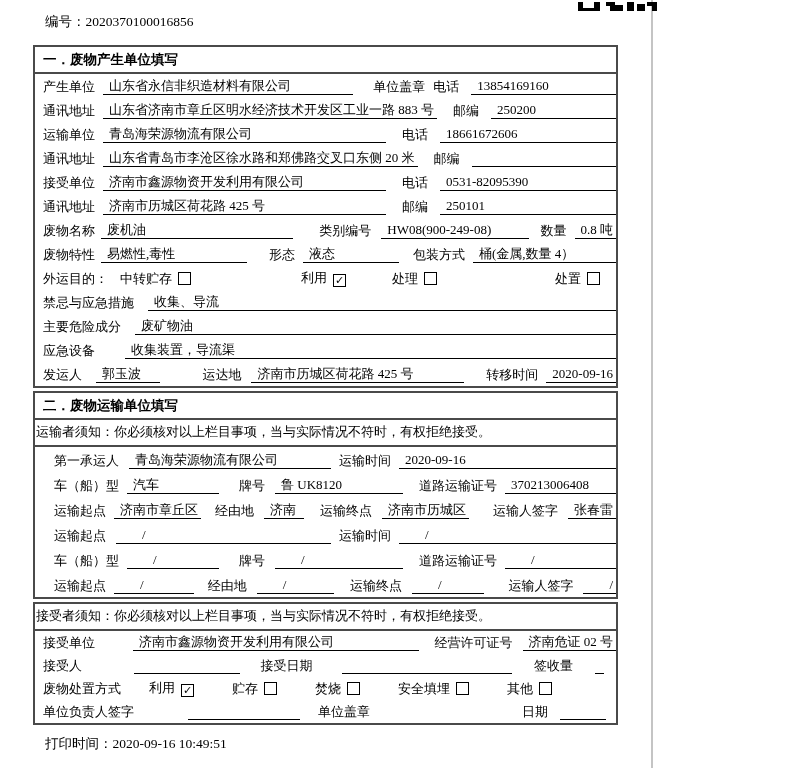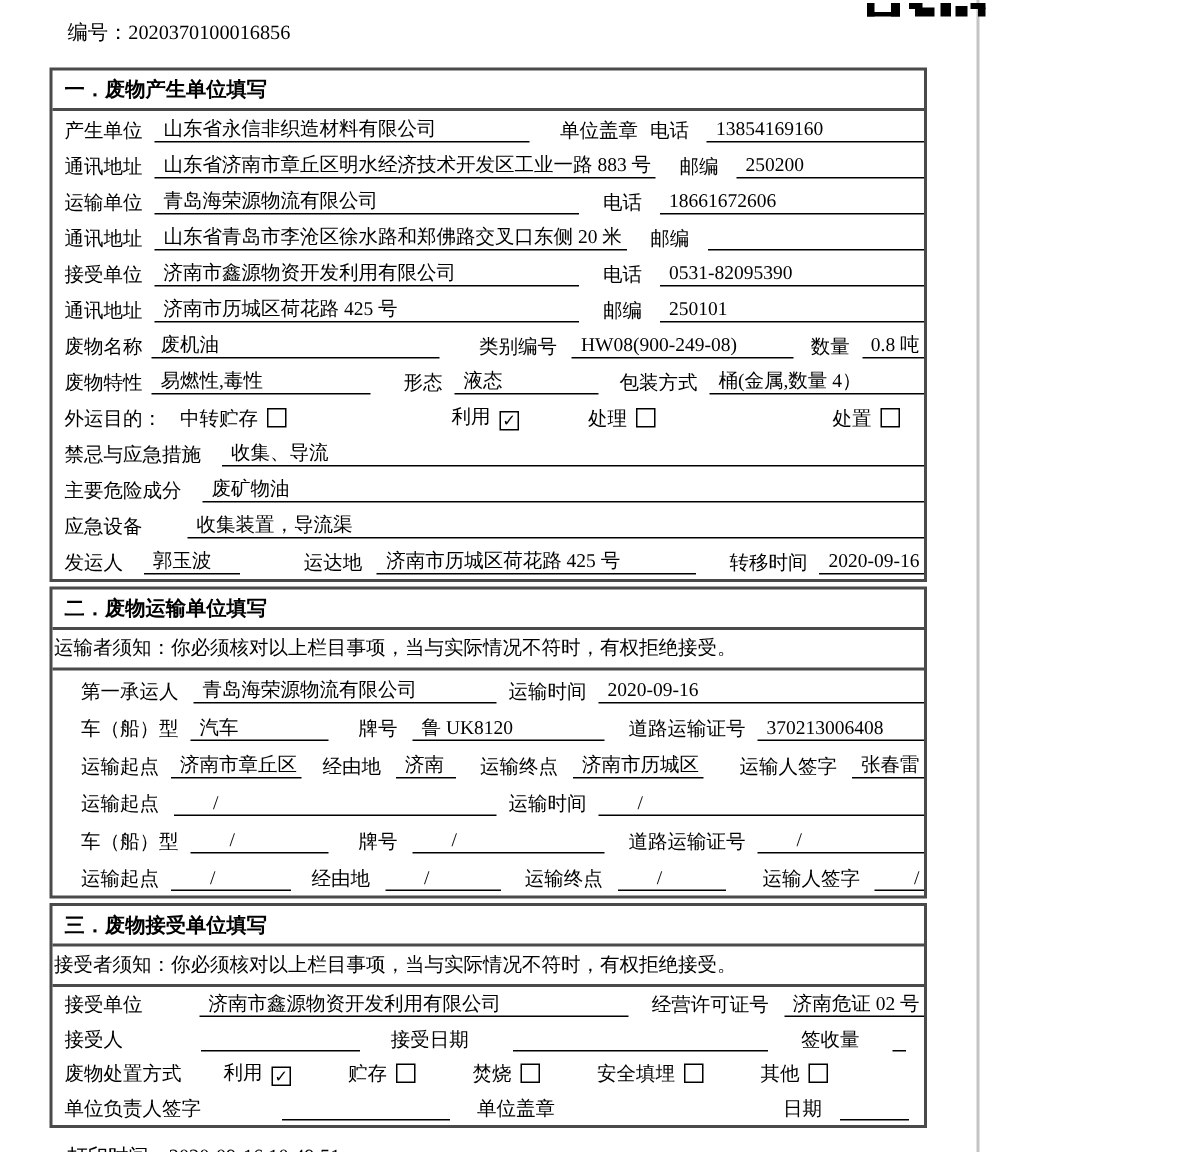--- a/index.html
+++ b/index.html
@@ -243,21 +243,20 @@
       <span class="lbl ml14">经由地</span>
       <span class="u w110 sl ml10">/</span>
       <span class="lbl ml16">运输终点</span>
       <span class="u w102 sl ml10">/</span>
       <span class="lbl ml24">运输人签字</span>
       <span class="u fx sl ml10">/</span>
     </div>
   </div>
 
   <div class="box s3">
-    <div class="sec-title">三．废物接受单位填写</div>
     <div class="notice">接受者须知：你必须核对以上栏目事项，当与实际情况不符时，有权拒绝接受。</div>
 
     <div class="row">
       <span class="lbl">接受单位</span>
       <span class="u w286 ml38">济南市鑫源物资开发利用有限公司</span>
       <span class="lbl ml16">经营许可证号</span>
       <span class="u fx ml10">济南危证 02 号</span>
     </div>
 
     <div class="row">

